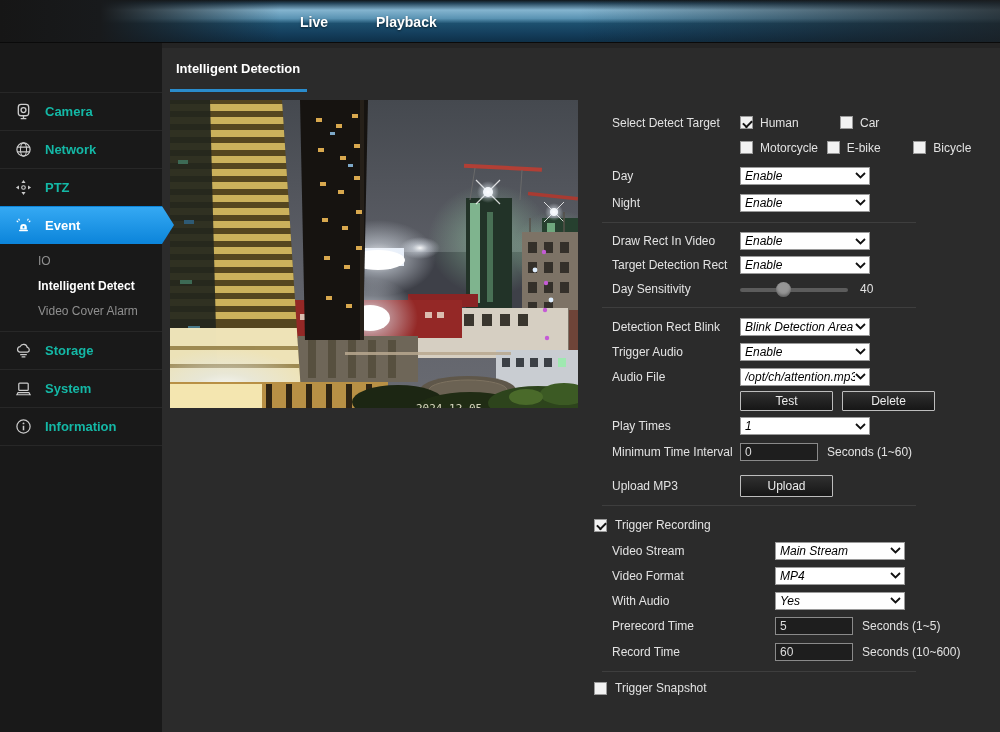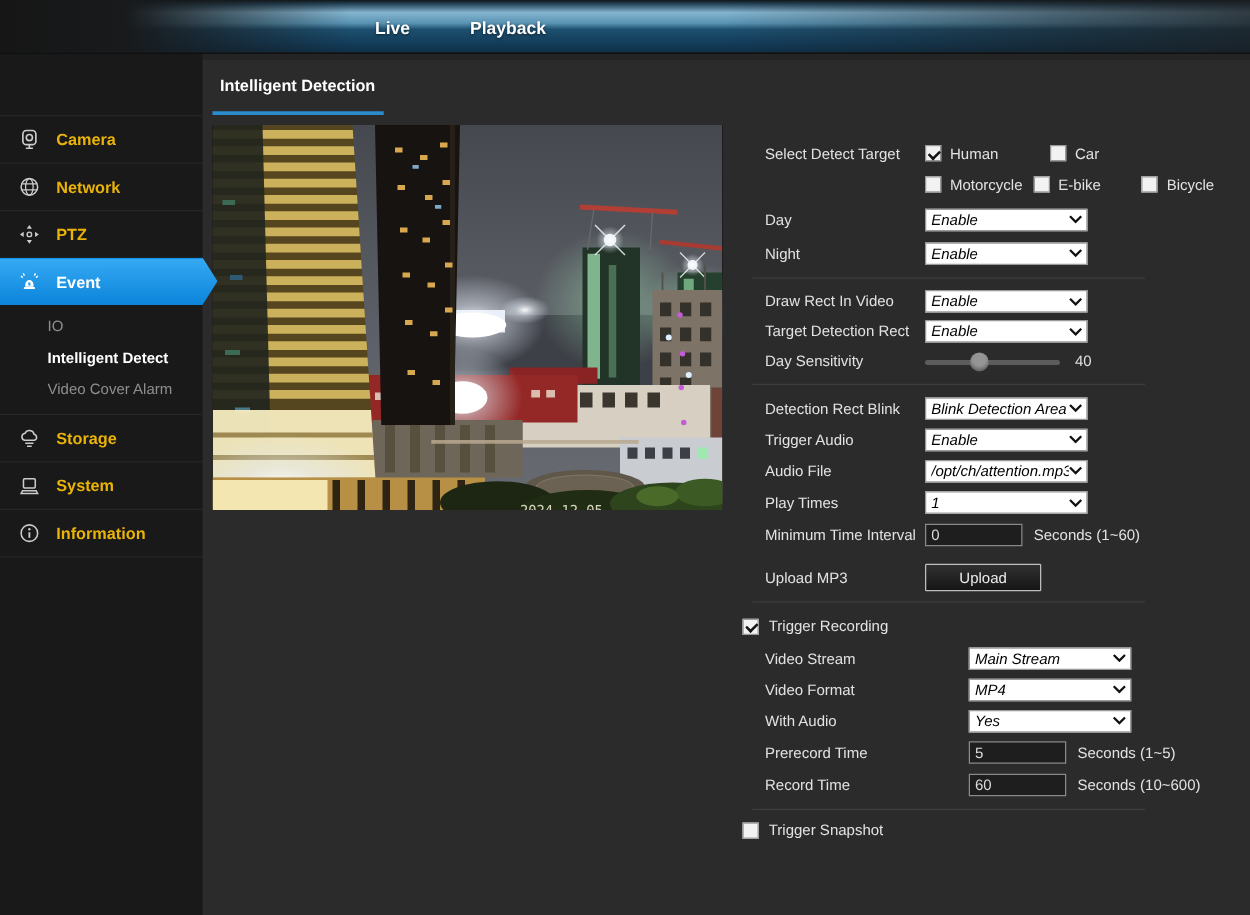--- a/index.html
+++ b/index.html
@@ -13,21 +13,21 @@
       linear-gradient(to right, #161616 0%, #181a1c 10%, rgba(22,24,26,0) 28%, rgba(22,24,26,0) 58%, rgba(26,28,30,.55) 86%, rgba(28,30,32,.8) 100%),
       linear-gradient(to bottom, #10161a 0%, #27475c 8%, #84b4cf 24%, #5a93b3 44%, #1d506f 56%, #143e5c 80%, #0e3048 100%);
     border-bottom:1px solid #0a0a0a; }
   .top-tabs { position:absolute; left:300px; top:0; height:43px; display:flex; align-items:center; gap:48px; }
   .top-tab { color:#fff; font-size:14px; font-weight:bold; text-shadow:0 1px 2px rgba(0,0,0,.55); cursor:pointer; }
 
   
   .sidebar { position:absolute; top:43px; left:0; width:162px; bottom:0; background:#191919; z-index:4; overflow:visible; }
   .menu { margin-top:49px; }
   .nav-item { position:relative; height:38px; display:flex; align-items:center; gap:13px; padding-left:14px;
-    border-top:1px solid #272727; color:#eab308; font-size:13px; font-weight:bold; cursor:pointer; }
+    border-top:1px solid #272727; color:#14b8a6; font-size:13px; font-weight:bold; cursor:pointer; }
   .menu-end { border-top:1px solid #272727; height:0; }
   .nav-item.active { width:174px; border-top:1px solid transparent;
     background:linear-gradient(#35a9f3,#0b84da); color:#fff;
     clip-path:polygon(0 0, 162px 0, 174px 50%, 162px 100%, 0 100%); }
   .nicon { width:18px; height:18px; display:inline-flex; align-items:center; justify-content:center; flex:none; }
   .submenu { padding:5px 0 7px 0; }
   .sub-item { height:25px; line-height:25px; padding-left:38px; color:#8f8f8f; font-size:12px; cursor:pointer; }
   .sub-item.active { color:#ffffff; font-weight:bold; }
 
   
@@ -508,20 +508,25 @@
         <div class="dd">
           <span class="ddval">/opt/ch/attention.mp3</span>
           <span class="chev">
               <svg width="11" height="7" viewBox="0 0 11 7">
                 <path d="M1 1l4.5 4.5L10 1" fill="none" stroke="#111" stroke-width="1.8"></path>
               </svg>
             </span>
         </div>
       </div>
 
+      <div class="row h24">
+        <label class="lbl"></label>
+        <button type="button" class="btn">Test</button>
+        <button type="button" class="btn">Delete</button>
+      </div>
 
       <div class="row h26">
         <label class="lbl">Play Times</label>
         <div class="dd">
           <span class="ddval">1</span>
           <span class="chev">
               <svg width="11" height="7" viewBox="0 0 11 7">
                 <path d="M1 1l4.5 4.5L10 1" fill="none" stroke="#111" stroke-width="1.8"></path>
               </svg>
             </span>

